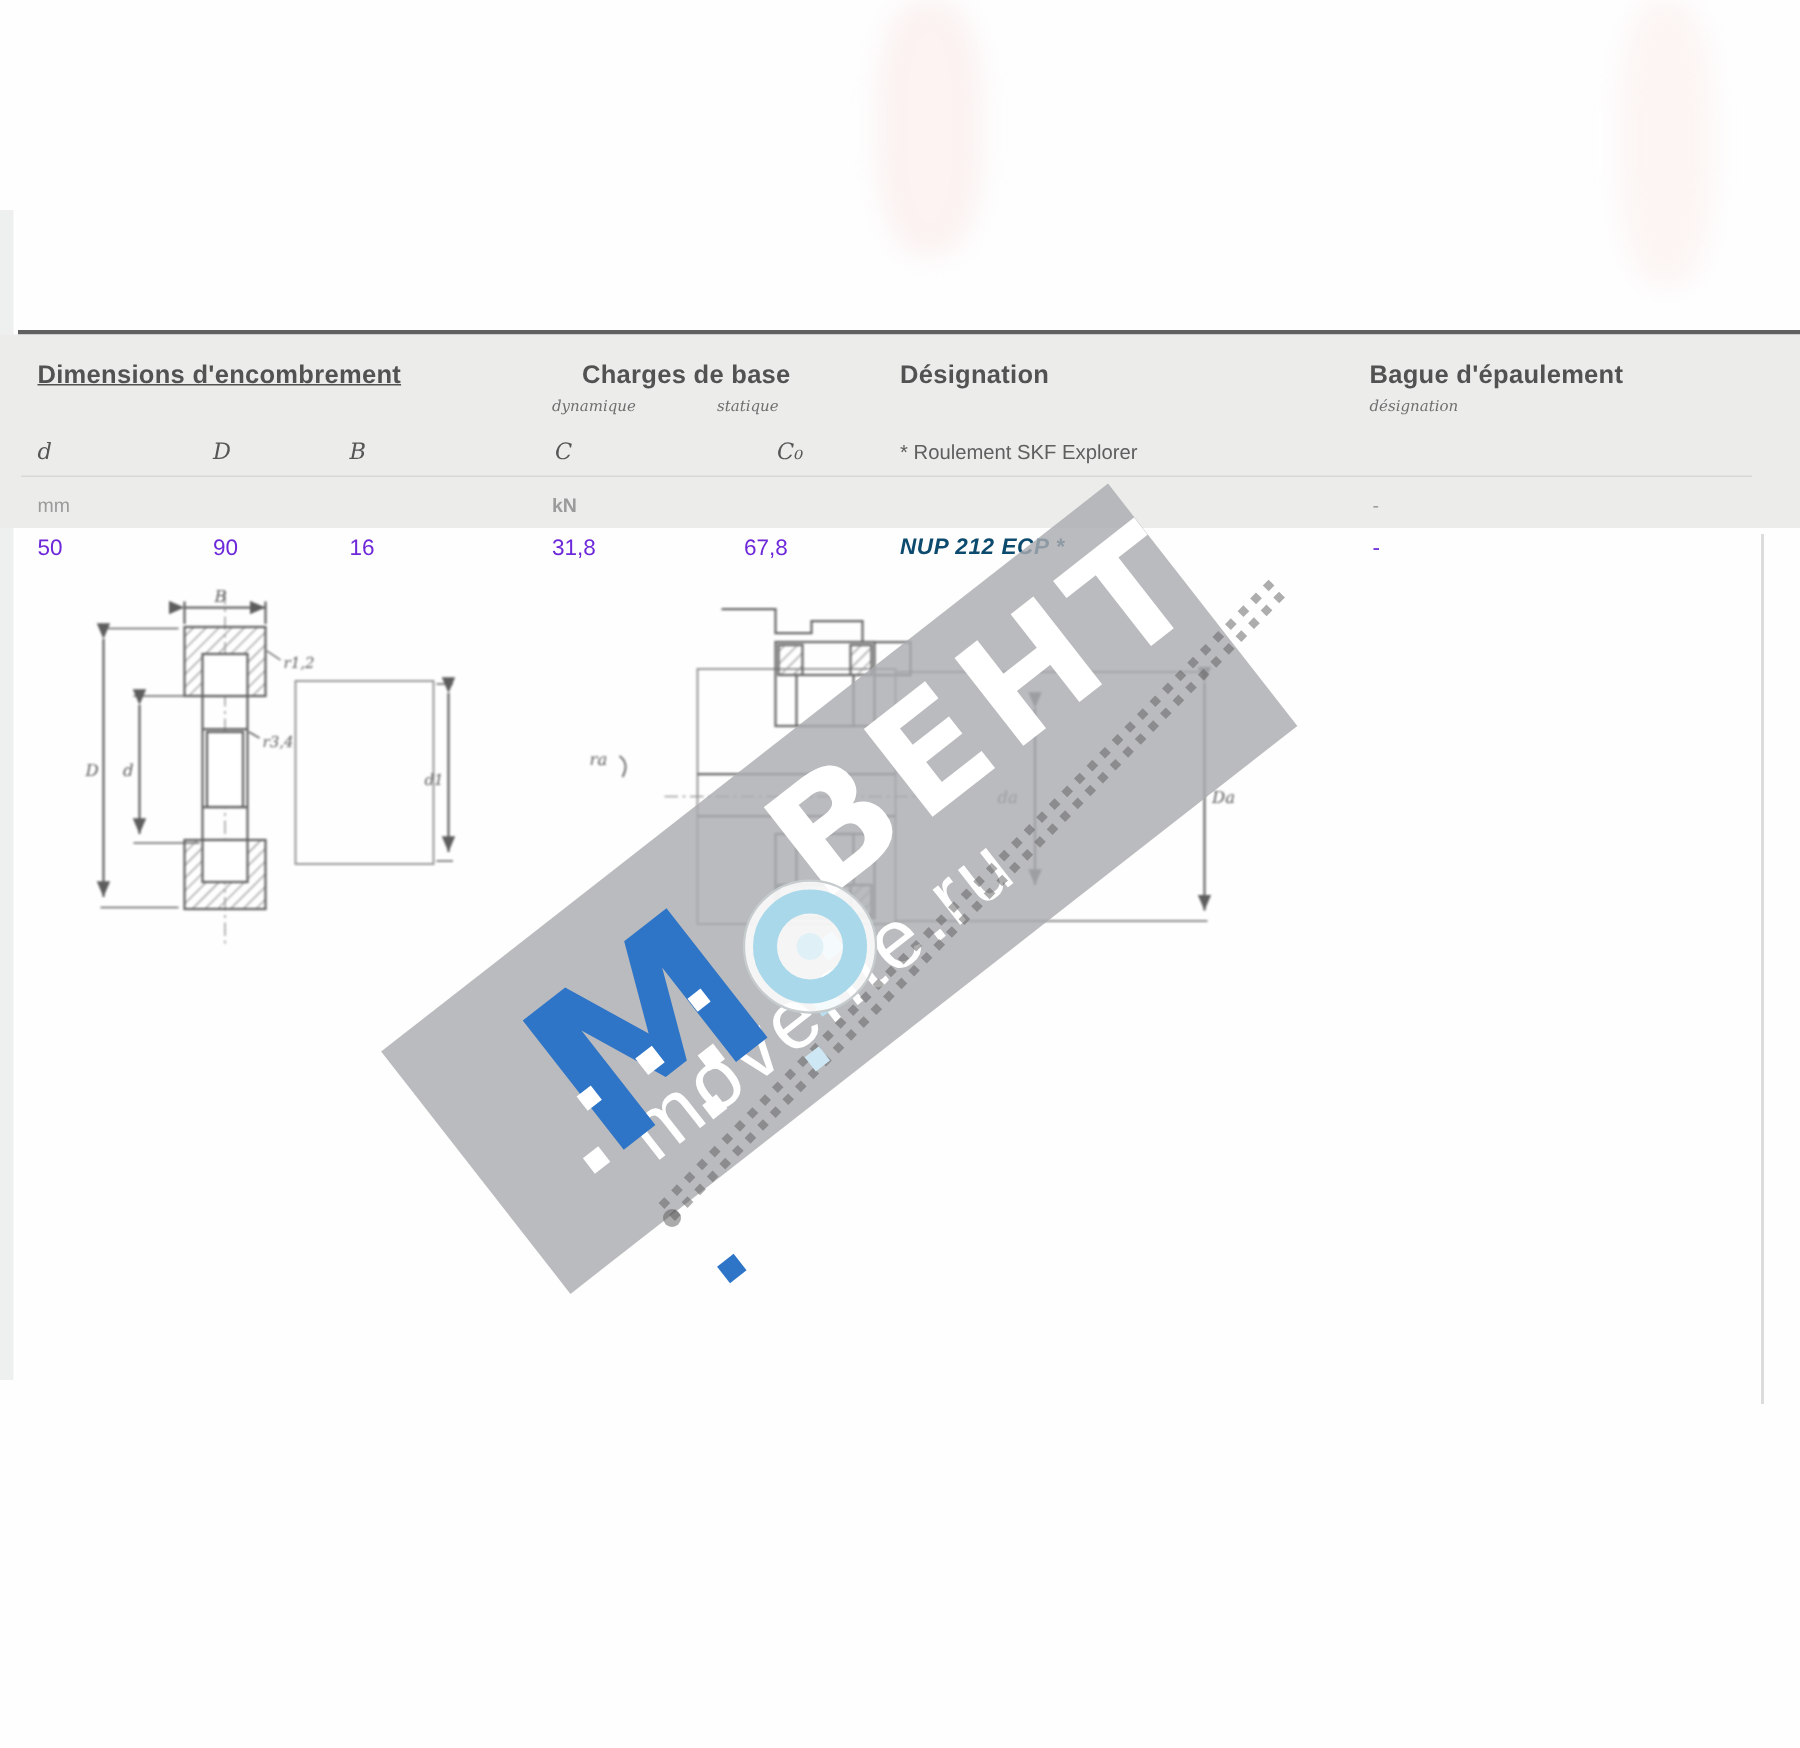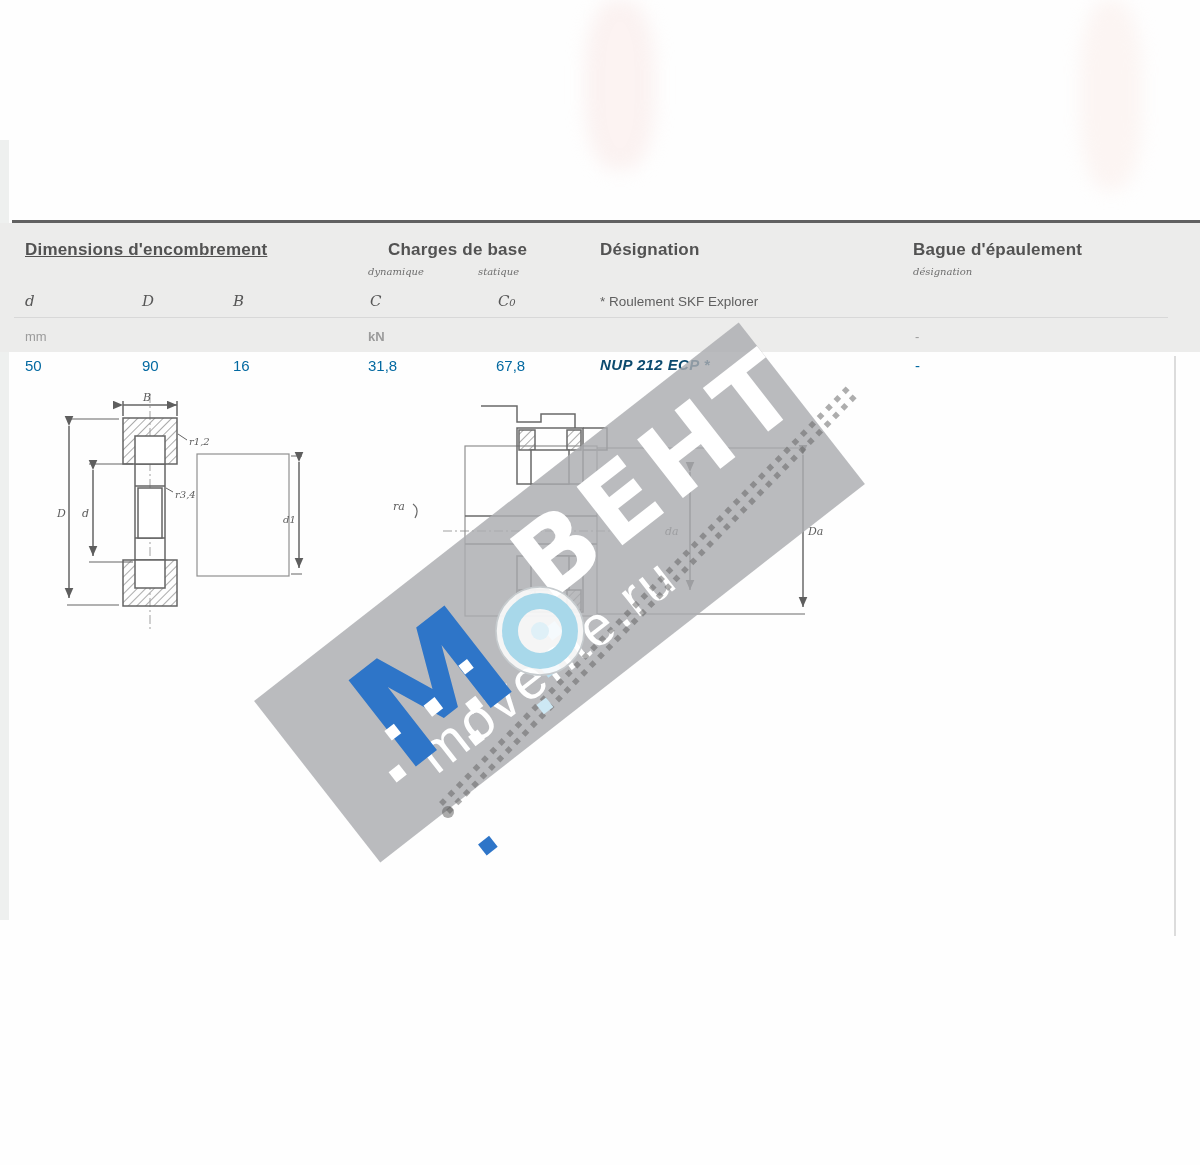--- a/index.html
+++ b/index.html
@@ -9,21 +9,21 @@
   }
   .abs{position:absolute;}
   
   .top-border{position:absolute;left:12px;top:220px;width:1188px;height:3px;background:#454545;opacity:.85;}
   .header-band{position:absolute;left:0;top:223px;width:1200px;height:129px;background:#ececeb;}
   .sep-line{position:absolute;left:14px;top:317px;width:1154px;height:1px;background:#d8d8d8;}
   .hdr-title{font-weight:700;font-size:17px;color:#525252;letter-spacing:.2px;white-space:nowrap;}
   .hdr-sub{font-family:"DejaVu Serif",serif;font-style:italic;font-size:10px;color:#6e6e6e;white-space:nowrap;}
   .sym{font-family:"DejaVu Serif",serif;font-style:italic;font-size:15px;color:#565656;}
   .unit{font-size:13px;color:#9b9b9b;}
-  .val{font-size:15px;color:#0369a1;white-space:nowrap;}
+  .val{font-size:15px;color:#6d28d9;white-space:nowrap;}
   .val-desig{color:#0c4a6e;font-weight:700;letter-spacing:.4px;font-style:italic;}
   .footnote{font-size:13.5px;color:#5f5f5f;white-space:nowrap;}
   
   .left-strip{position:absolute;left:0;top:140px;width:9px;height:780px;background:#eef0ef;}
   .right-line{position:absolute;left:1174px;top:356px;width:2px;height:580px;background:#dcdcdc;}
   .smudge{position:absolute;border-radius:40%;filter:blur(9px);}
   
   .drawing{position:absolute;filter:blur(.7px);}
   .drawing text{font-family:"DejaVu Serif",serif;font-style:italic;fill:#5c5c5c;}
   
@@ -55,21 +55,21 @@
 <div class="abs hdr-sub" style="left:368px;top:266px;">dynamique</div>
 <div class="abs hdr-sub" style="left:478px;top:266px;">statique</div>
 <div class="abs hdr-title" style="left:600px;top:240px;">Désignation</div>
 <div class="abs hdr-title" style="left:913px;top:240px;">Bague d'épaulement</div>
 <div class="abs hdr-sub" style="left:913px;top:266px;">désignation</div>
 
 <div class="abs sym" style="left:25px;top:292px;">d</div>
 <div class="abs sym" style="left:142px;top:292px;">D</div>
 <div class="abs sym" style="left:233px;top:292px;">B</div>
 <div class="abs sym" style="left:370px;top:292px;">C</div>
-<div class="abs sym" style="left:498px;top:292px;">C₀</div>
+<div class="abs sym" style="left:518px;top:292px;">C₀</div>
 <div class="abs footnote" style="left:600px;top:294px;">* Roulement SKF Explorer</div>
 
 <div class="abs unit" style="left:25px;top:329px;">mm</div>
 <div class="abs unit" style="left:368px;top:329px;font-weight:bold;">kN</div>
 <div class="abs unit" style="left:915px;top:329px;">-</div>
 
 <div class="abs val" style="left:25px;top:357px;">50</div>
 <div class="abs val" style="left:142px;top:357px;">90</div>
 <div class="abs val" style="left:233px;top:357px;">16</div>
 <div class="abs val" style="left:368px;top:357px;">31,8</div>

